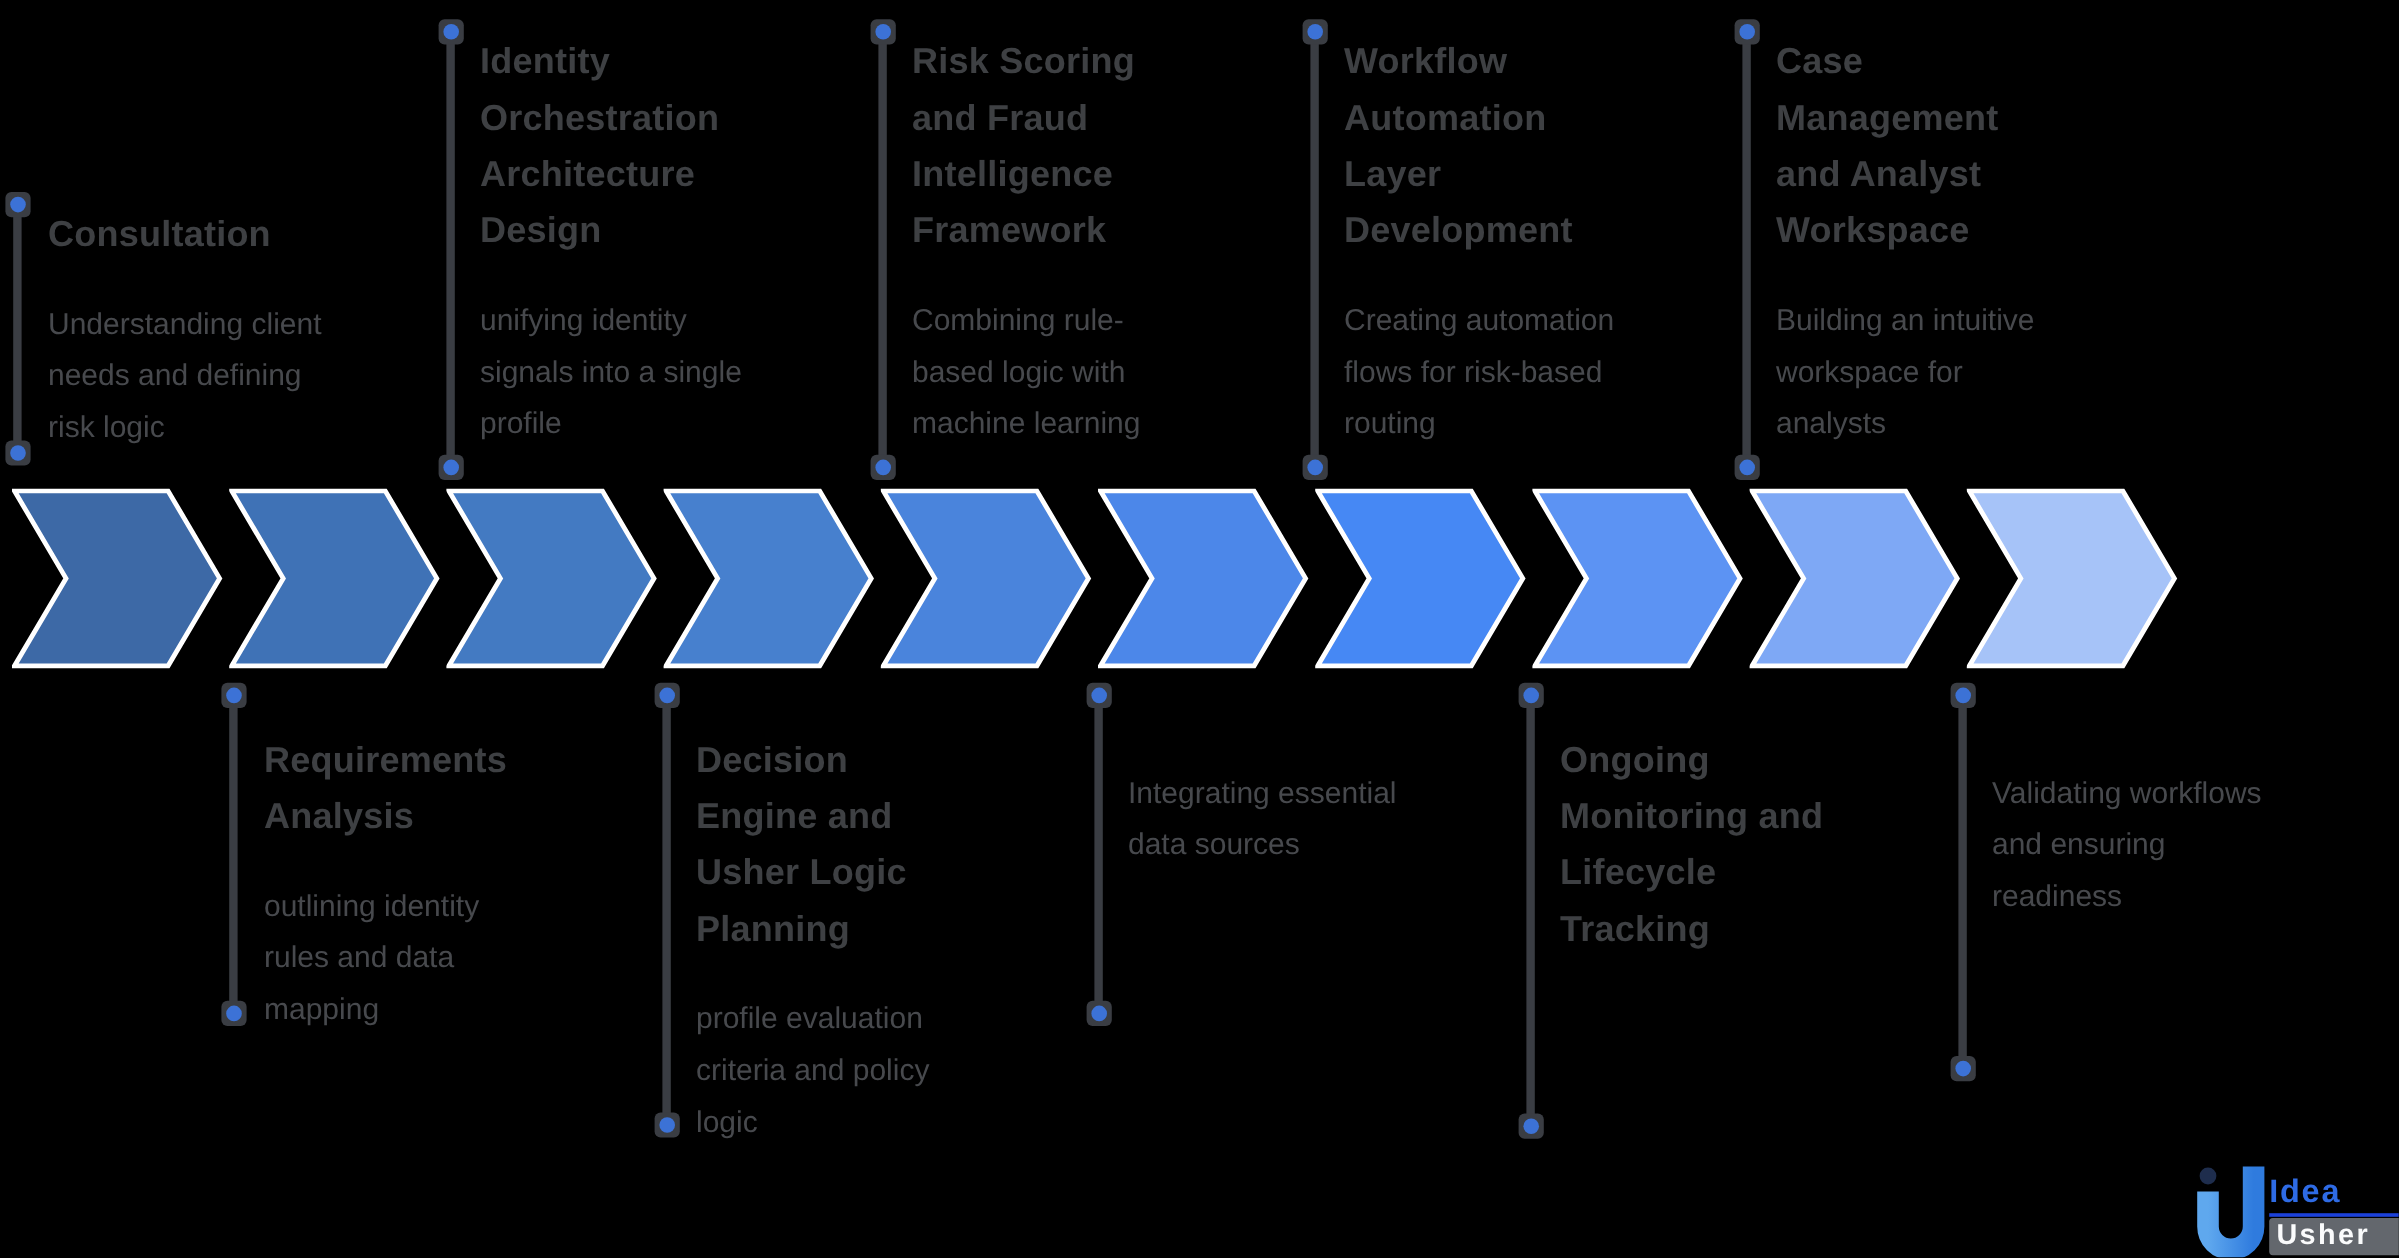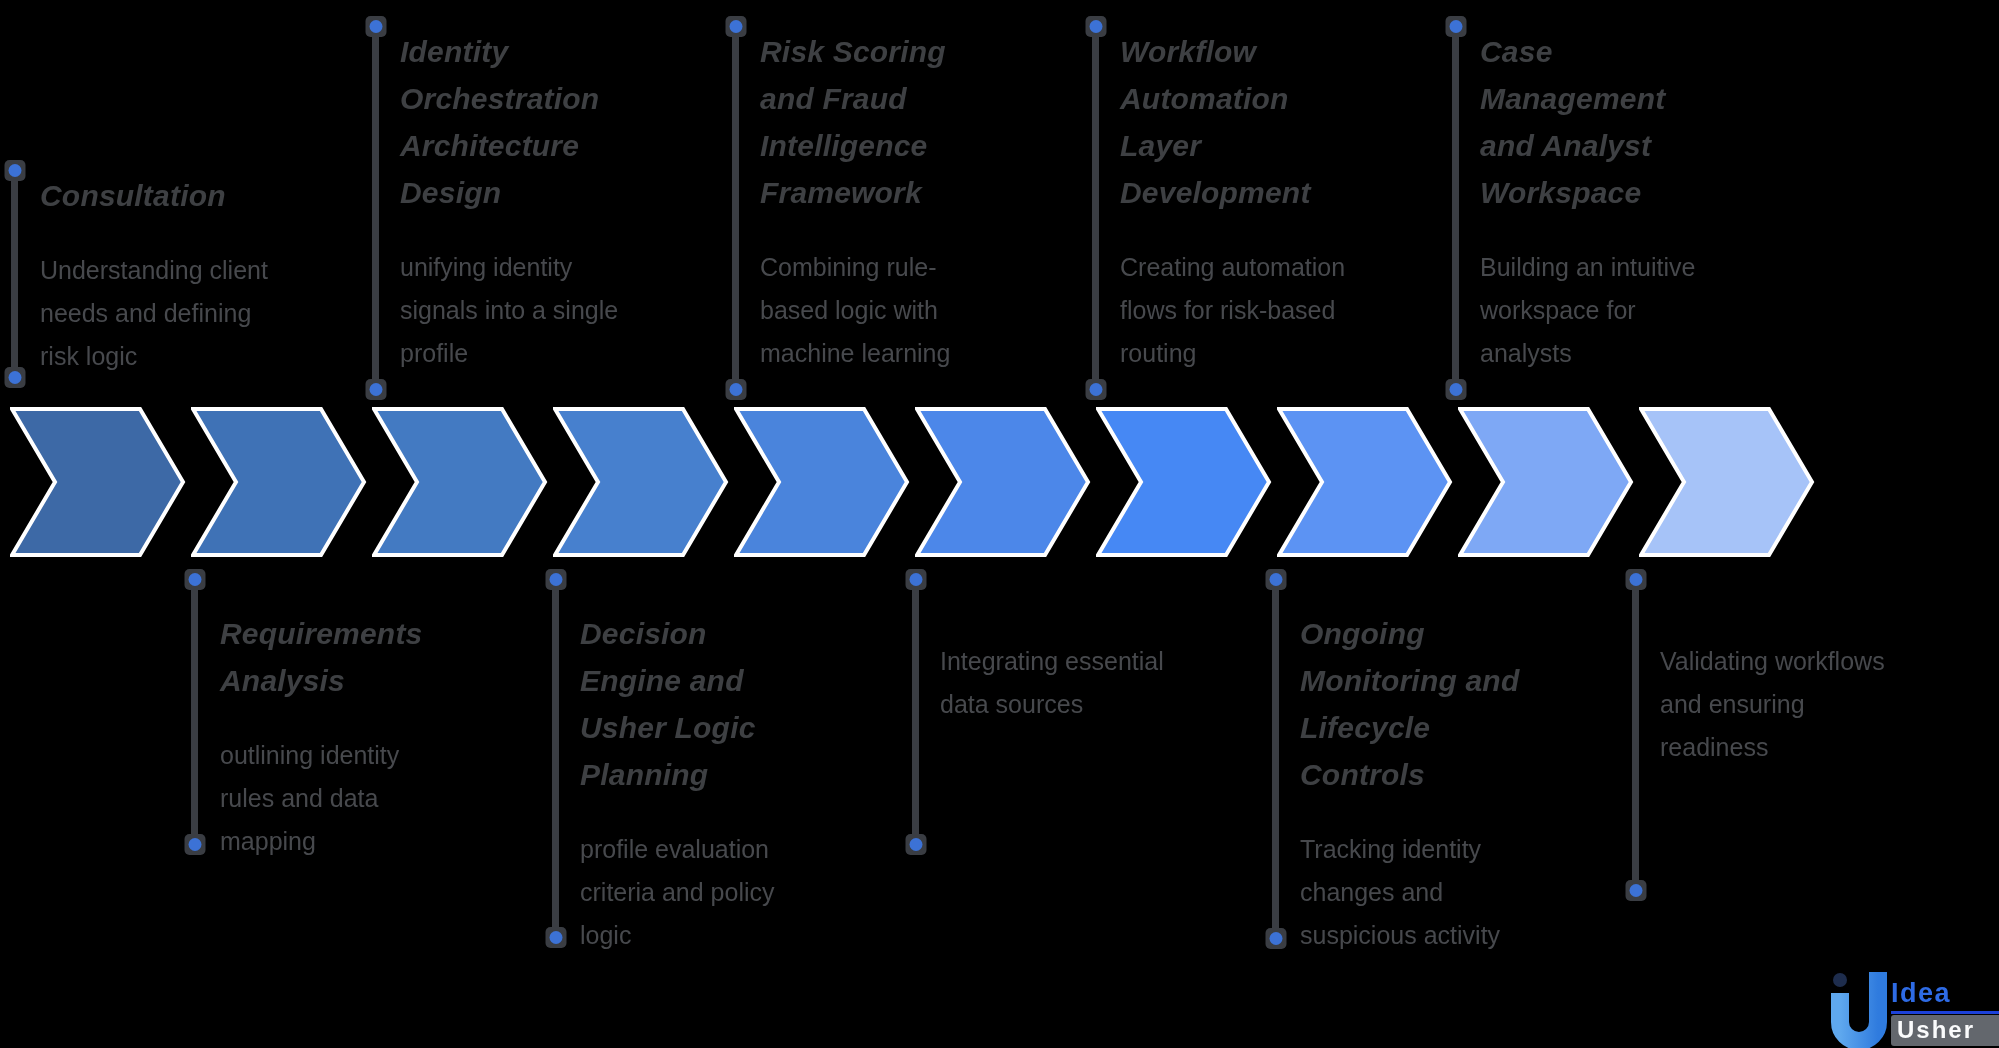--- a/index.html
+++ b/index.html
@@ -28,21 +28,21 @@
     width:13px;height:13px;border-radius:50%;background:#3C72D6;
   }
   .connector .dot.start{top:-10px;}
   .connector .dot.end{bottom:-10px;}
   
   .milestone{
     position:absolute;width:270px;
   }
   .ms-title{
     font-size:30px;font-weight:700;line-height:47px;
-    color:#3E4043;letter-spacing:0.2px;white-space:pre-line;font-style:italic;
+    color:#3E4043;letter-spacing:0.2px;white-space:pre-line;
   }
   .ms-desc{
     margin-top:30px;
     font-size:25px;font-weight:400;line-height:43px;
     color:#47494D;white-space:pre-line;
   }
   
   .logo{
     position:absolute;right:0;bottom:0;width:178px;height:96px;
   }
@@ -214,24 +214,21 @@
 logic</div>
 </div>
 <div class="milestone" style="left:940px;top:610px">
   <div class="ms-desc">Integrating essential
 data sources</div>
 </div>
 <div class="milestone" style="left:1300px;top:610px">
   <div class="ms-title">Ongoing
 Monitoring and
 Lifecycle
-Controls</div>
-  <div class="ms-desc">Tracking identity
-changes and
-suspicious activity</div>
+Tracking</div>
 </div>
 <div class="milestone" style="left:1660px;top:610px">
   <div class="ms-desc">Validating workflows
 and ensuring
 readiness</div>
 </div>
 
 <div class="logo">
   <svg class="u-glyph" width="64" height="82" viewBox="0 0 64 82">
     <defs>

